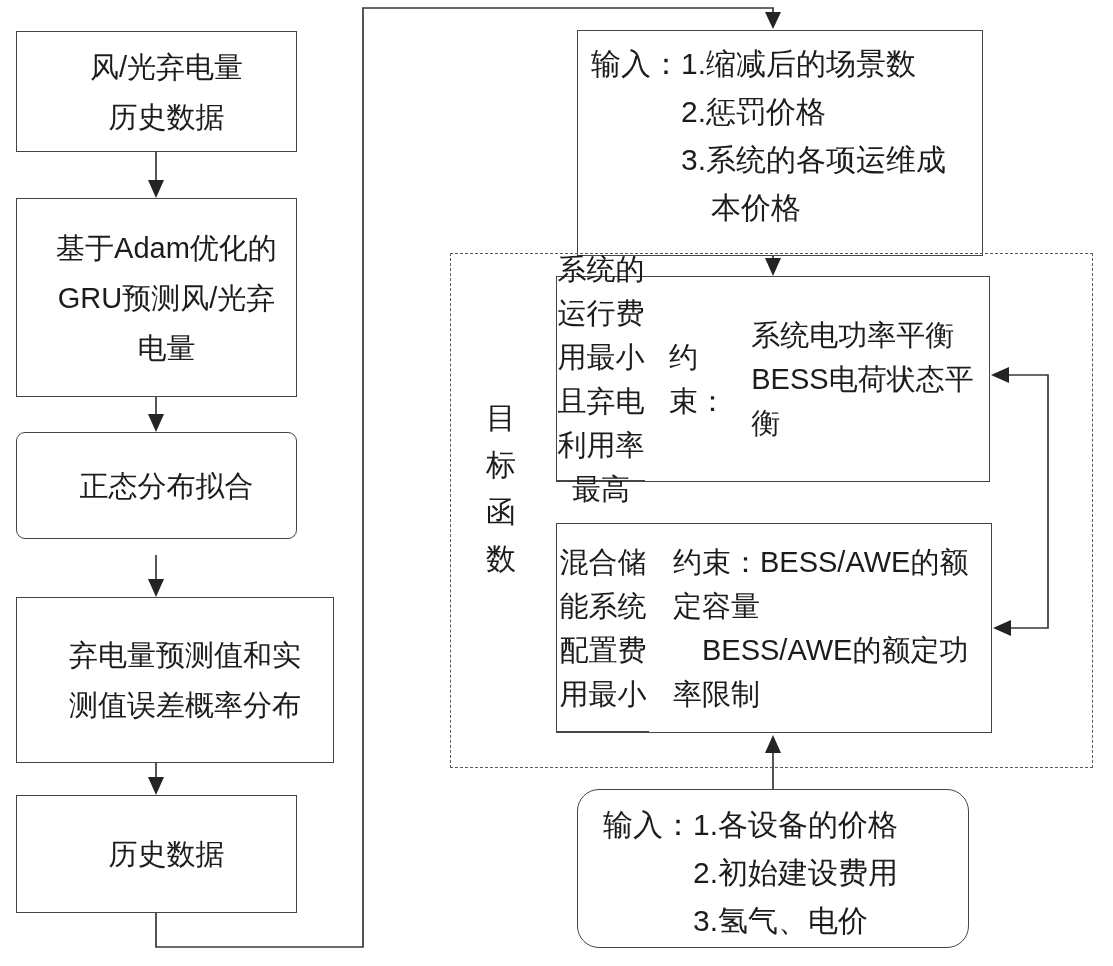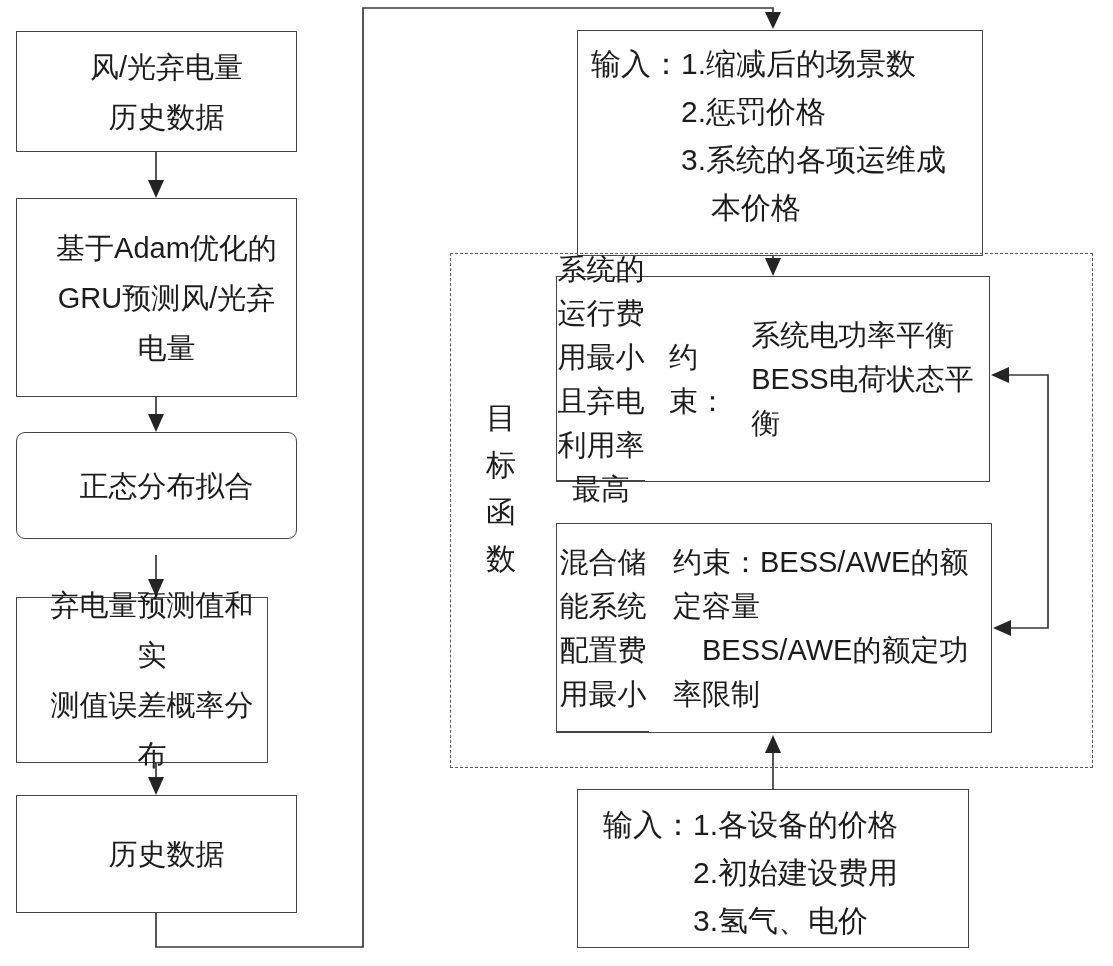--- a/index.html
+++ b/index.html
@@ -13,21 +13,21 @@
     position:absolute; box-sizing:border-box; background:#fff;
     border:1.6px solid var(--line,#454545);
     display:flex; align-items:center; justify-content:center;
     font-size:29px; line-height:50px; text-align:center; white-space:pre-wrap;padding-left:20px;
   }
   .input-box {
     align-items:flex-start; justify-content:flex-start; text-align:left;
     font-size:30px; line-height:48px;
   }
   .input-top-box { padding:9px 6px 6px 13px; }
-  .input-bottom-box { padding:11px 6px 20px 25px; }
+  .input-bottom-box { padding:11px 6px 20px 25px;border-radius:22px; }
   .dashed-box {
     position:absolute; box-sizing:border-box;
     border:1.7px dashed #5a5a5a; background:transparent;
   }
   .obj-box { flex-direction:row; align-items:stretch; padding:0; }
   .obj-goal {
     display:flex; align-items:center; justify-content:center;
     border-bottom:1.6px solid var(--line,#454545); text-align:center;
     line-height:44px;
   }
@@ -91,21 +91,21 @@
   <div class="box" style="left:16px; top:198px; width:281px; height:199px;">
     <span>基于Adam优化的
 GRU预测风/光弃
 电量</span>
   </div>
 
   <div class="box" style="left:16px; top:432px; width:281px; height:107px;border-radius:9px;">
     <span>正态分布拟合</span>
   </div>
 
-  <div class="box" style="left:16px; top:597px; width:252px; height:166px;">
+  <div class="box" style="left:16px; top:597px; width:318px; height:166px;">
     <span>弃电量预测值和实
 测值误差概率分布</span>
   </div>
 
   <div class="box" style="left:16px; top:795px; width:281px; height:118px;">
     <span>历史数据</span>
   </div>
 
   <div class="box input-box input-top-box" style="left:577px; top:30px; width:406px; height:226px;">
     <span>输入：1.缩减后的场景数

